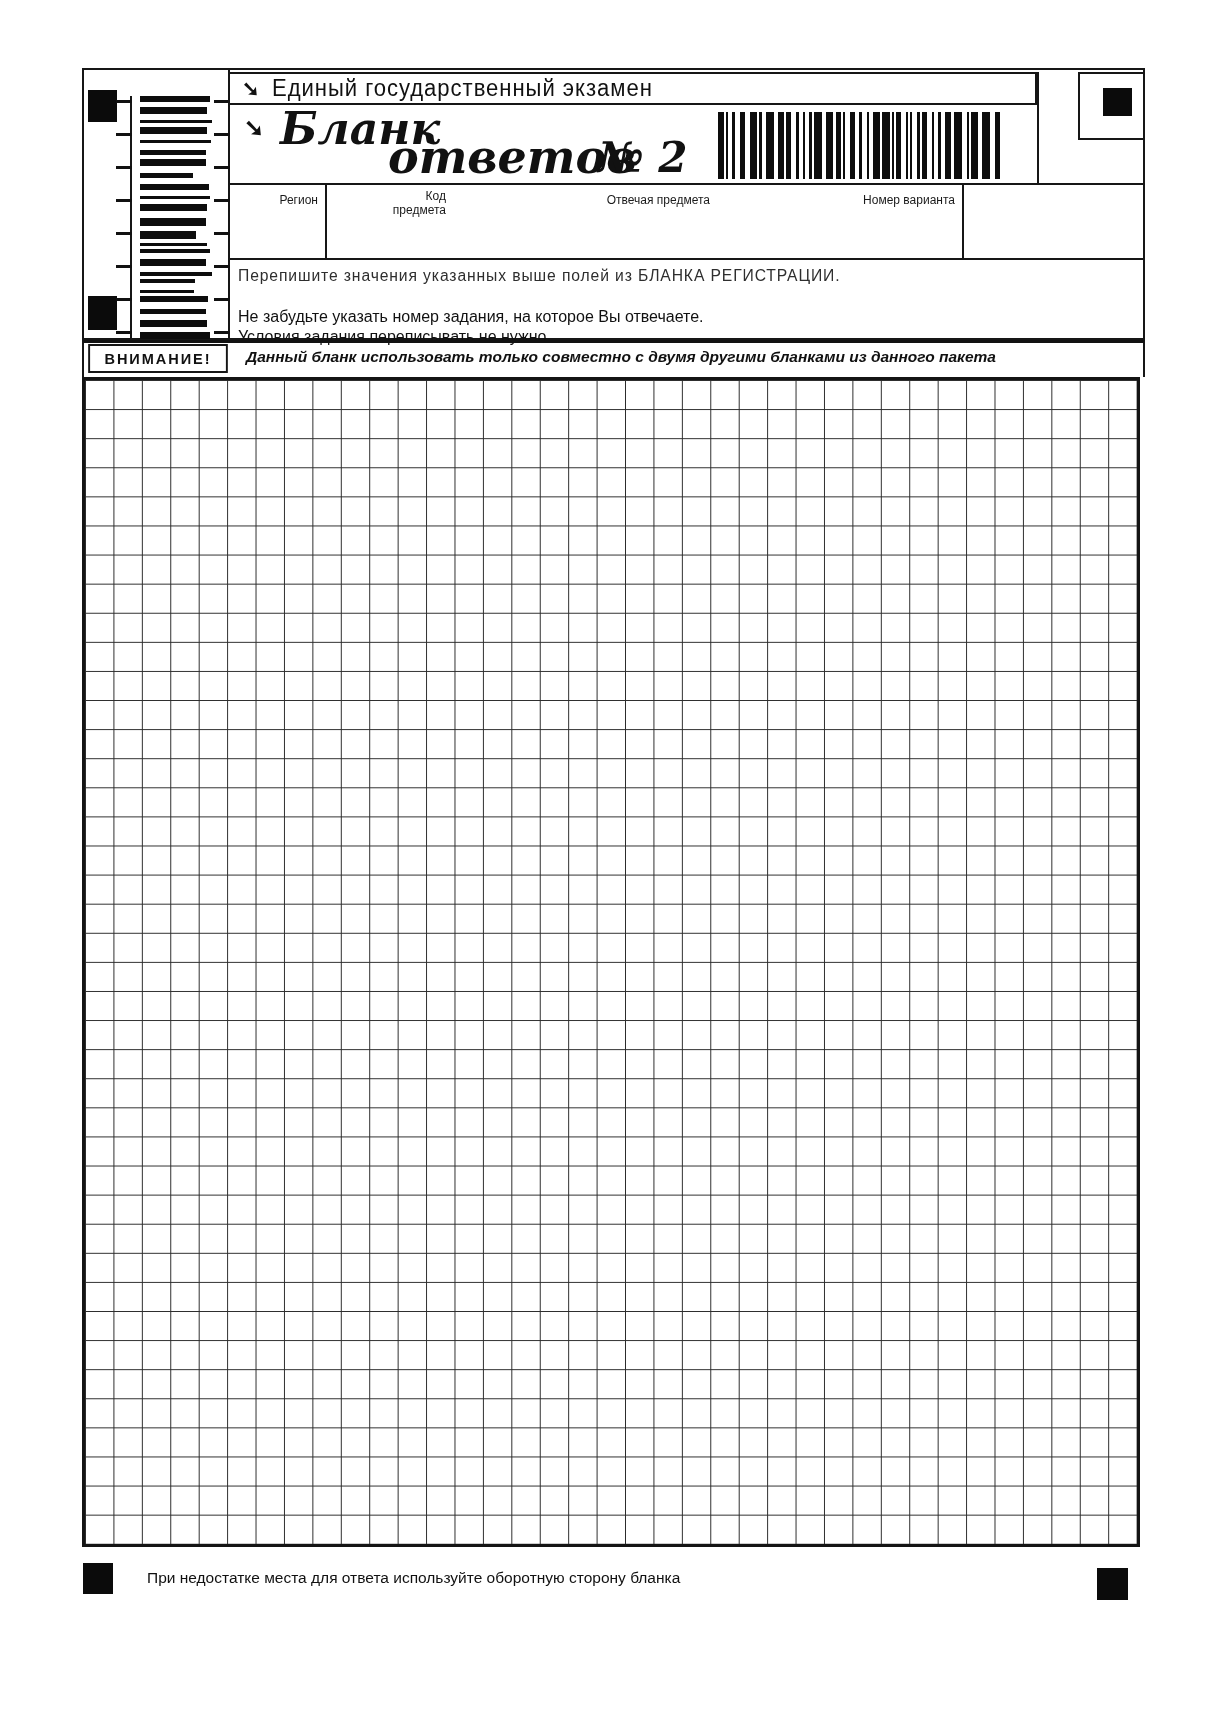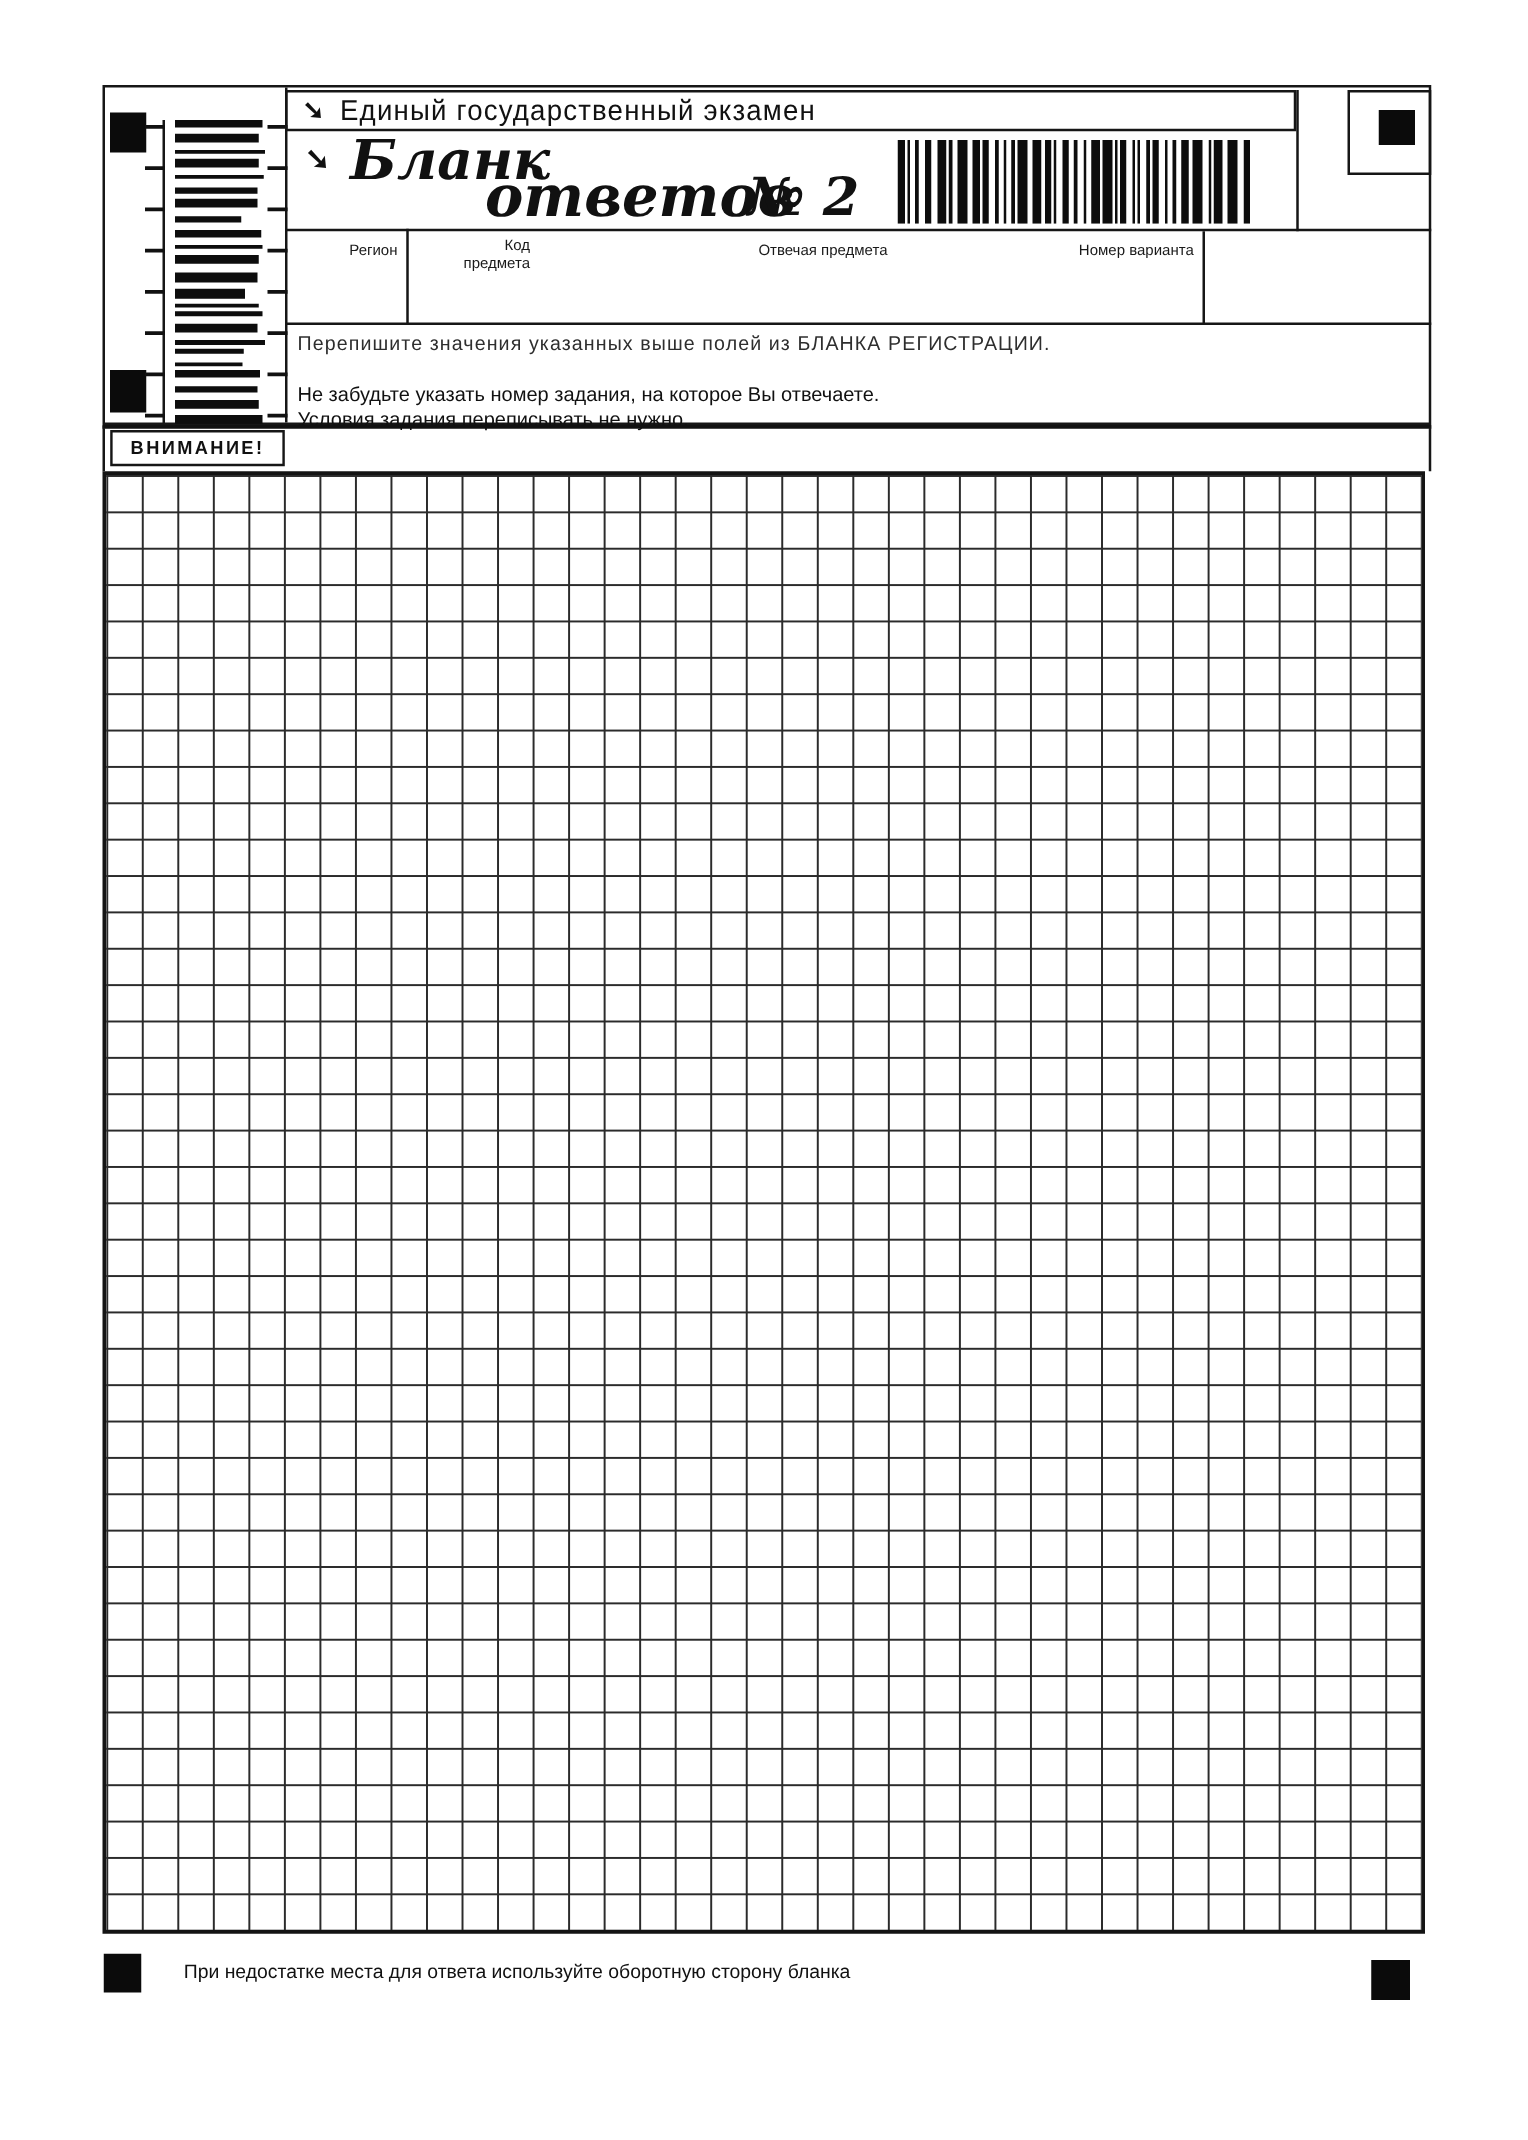--- a/index.html
+++ b/index.html
@@ -211,38 +211,39 @@
   <div class="abs tr-box">
     <div class="sq" style="left:23px;top:14px;width:29px;height:28px;"></div>
   </div>
 
   <div class="line" style="left:228px;top:183px;width:917px;height:2px;"></div>
   <div class="line" style="left:325px;top:183px;width:2px;height:77px;"></div>
   <div class="line" style="left:962px;top:185px;width:2px;height:75px;"></div>
   <div class="line" style="left:228px;top:258px;width:917px;height:2px;"></div>
 
   <span class="flabel" style="left:240px;top:194px;width:78px;">Регион</span>
-  <span class="flabel" style="left:334px;top:190px;width:90px;">
+  <span class="flabel" style="left:356px;top:190px;width:90px;">
     <span>Код</span><br>
     <span>предмета</span>
   </span>
   <span class="flabel" style="left:560px;top:194px;width:150px;">Отвечая предмета</span>
   <span class="flabel" style="left:855px;top:194px;width:100px;">Номер варианта</span>
 
   <div class="abs" style="left:230px;top:210px;width:95px;height:48px;"></div>
   <div class="abs" style="left:327px;top:218px;width:160px;height:40px;"></div>
   <div class="abs" style="left:490px;top:212px;width:470px;height:46px;"></div>
   <div class="abs" style="left:964px;top:188px;width:179px;height:70px;"></div>
 
   <div class="instr instr-light" style="top:266px;">Перепишите значения указанных выше полей из БЛАНКА РЕГИСТРАЦИИ.</div>
   <div class="instr" style="top:327px;">Условия задания переписывать не нужно.</div>
   <div class="instr" style="top:307px;">Не забудьте указать номер задания, на которое Вы отвечаете.</div>
 
   <div class="abs att-row"></div>
   <div class="abs att-box">ВНИМАНИЕ!</div>
+  <div class="abs att-text">Данный бланк использовать только совместно с двумя другими бланками из данного пакета</div>
 
   <div class="abs grid" id="grid" style="background-size: 2.7027% 2.5%;"></div>
 
   <div class="sq" style="left:83px;top:1563px;width:30px;height:31px;"></div>
   <div class="abs footer-note">При недостатке места для ответа используйте оборотную сторону бланка</div>
   <div class="sq" style="left:1097px;top:1568px;width:31px;height:32px;"></div>
 
 </div>
 
 </body></html>

